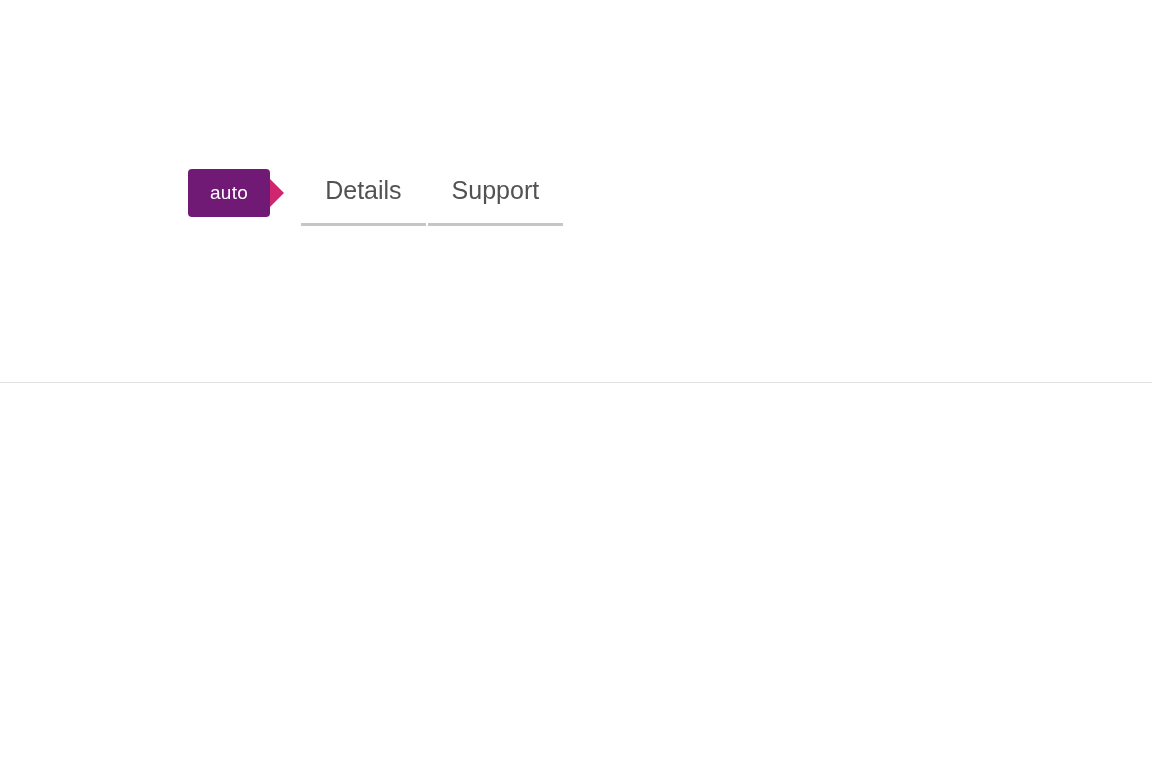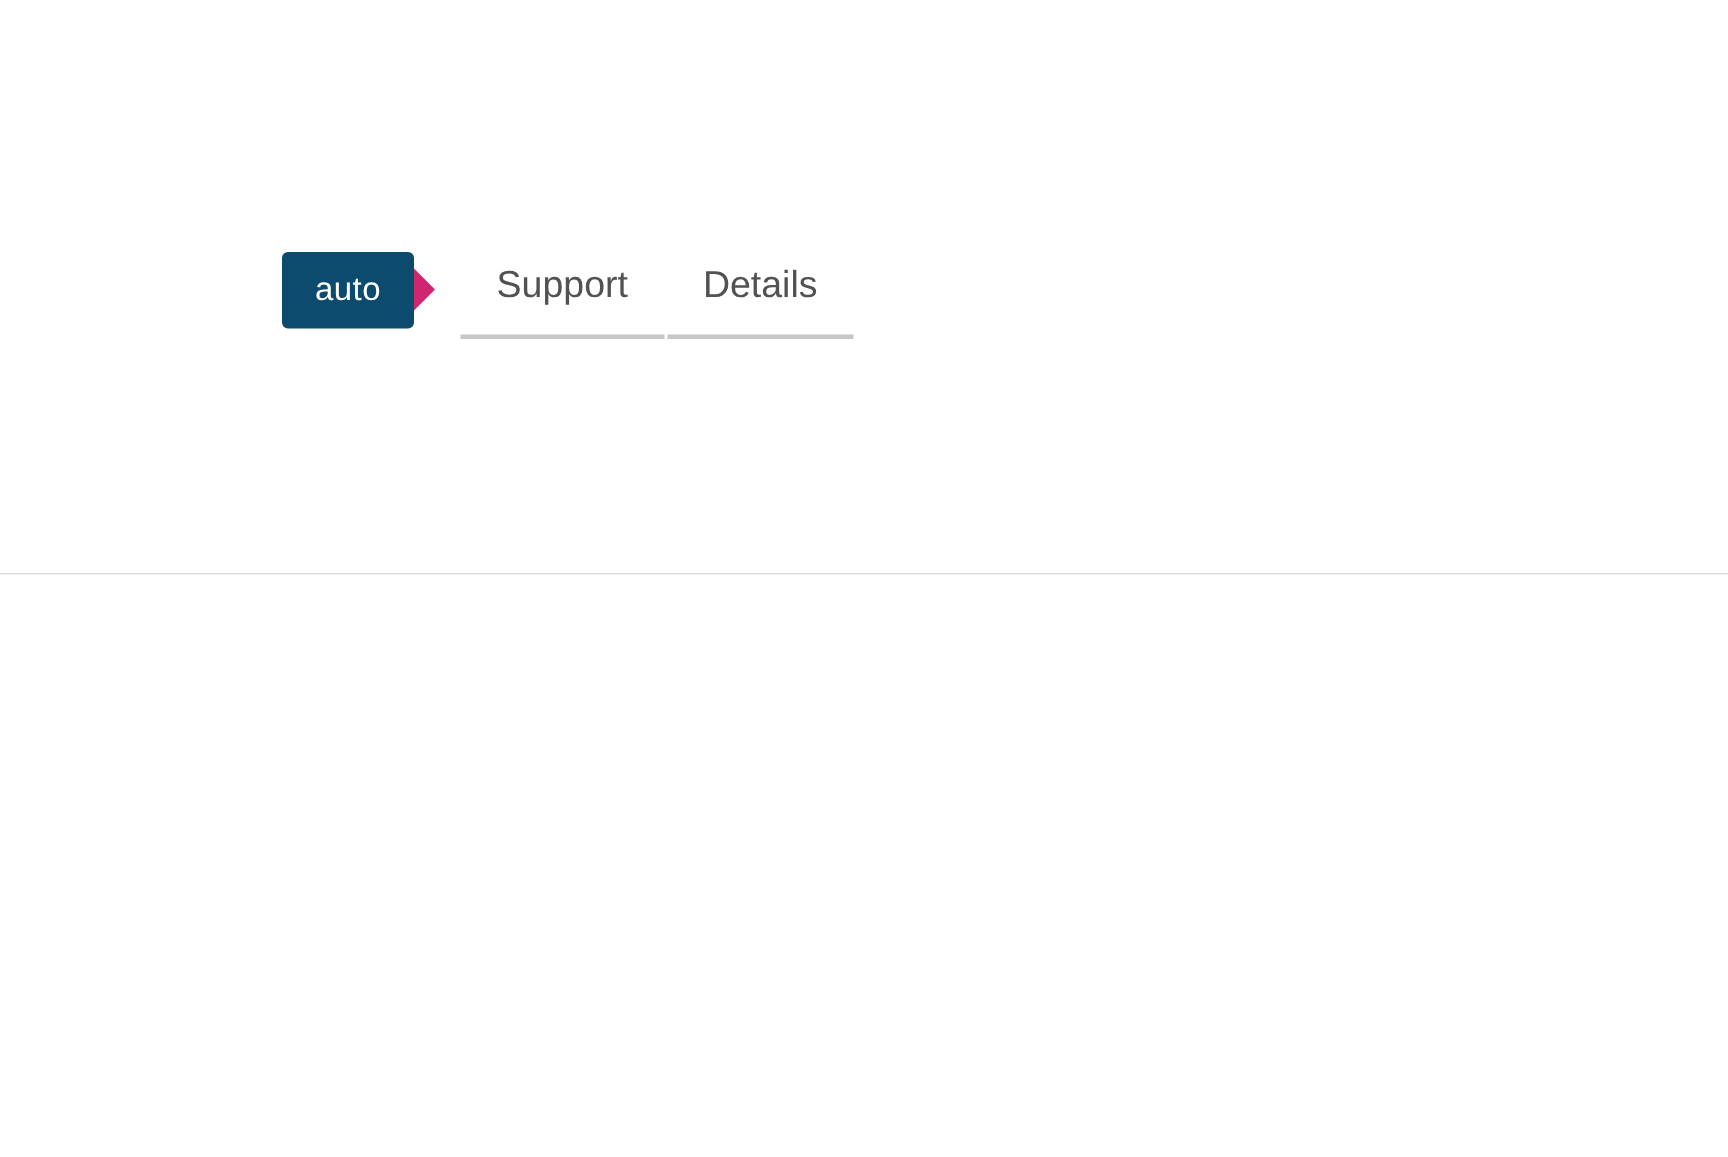--- a/index.html
+++ b/index.html
@@ -35,23 +35,23 @@
       position: absolute;
       display: flex;
       align-items: center;
     }
     .row-1 {
       left: 188px;
       top: 160px;
     }
     .tag {
       position: relative;
-      background: #0c4a6e;
+      background: #701a75;
       color: #ffffff;
-      font-size: 22px;
+      font-size: 19px;
       letter-spacing: 0.3px;
       padding: 14px 22px 15px 22px;
       border-radius: 4px;
       display: inline-flex;
       align-items: flex-end;
       justify-content: center;
       line-height: 1;
     }
     .tag::after {
       content: "";
@@ -94,24 +94,24 @@
 <body>
 
 <div class="section section-1">
   <div class="row row-1">
     <div class="tag">
       <span>auto</span>
     </div>
     <div class="spacer-1"></div>
     <div class="tabs">
       <div class="tab">
-        <span>Support</span>
+        <span>Details</span>
       </div>
       <div class="tab">
-        <span>Details</span>
+        <span>Support</span>
       </div>
     </div>
   </div>
 </div>
 
 <div class="divider"></div>
 
 <div class="section section-2">
   
 </div>

